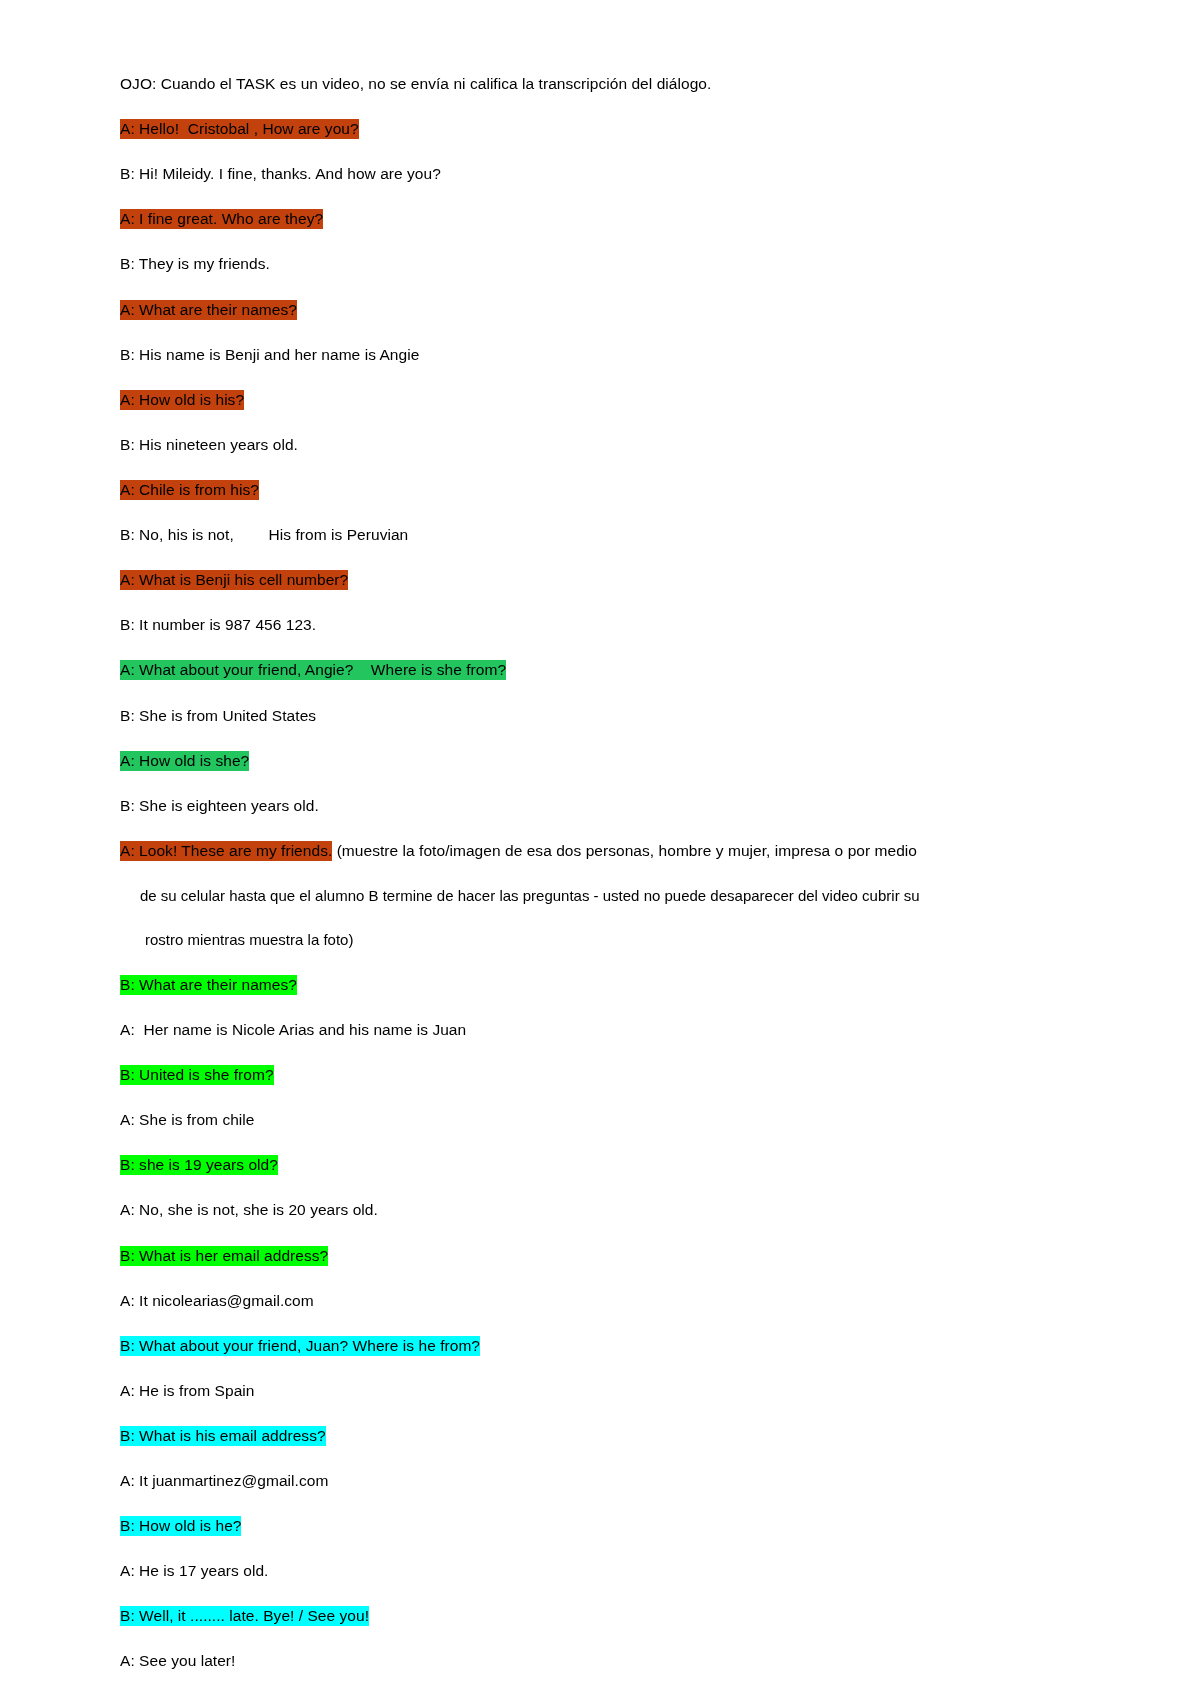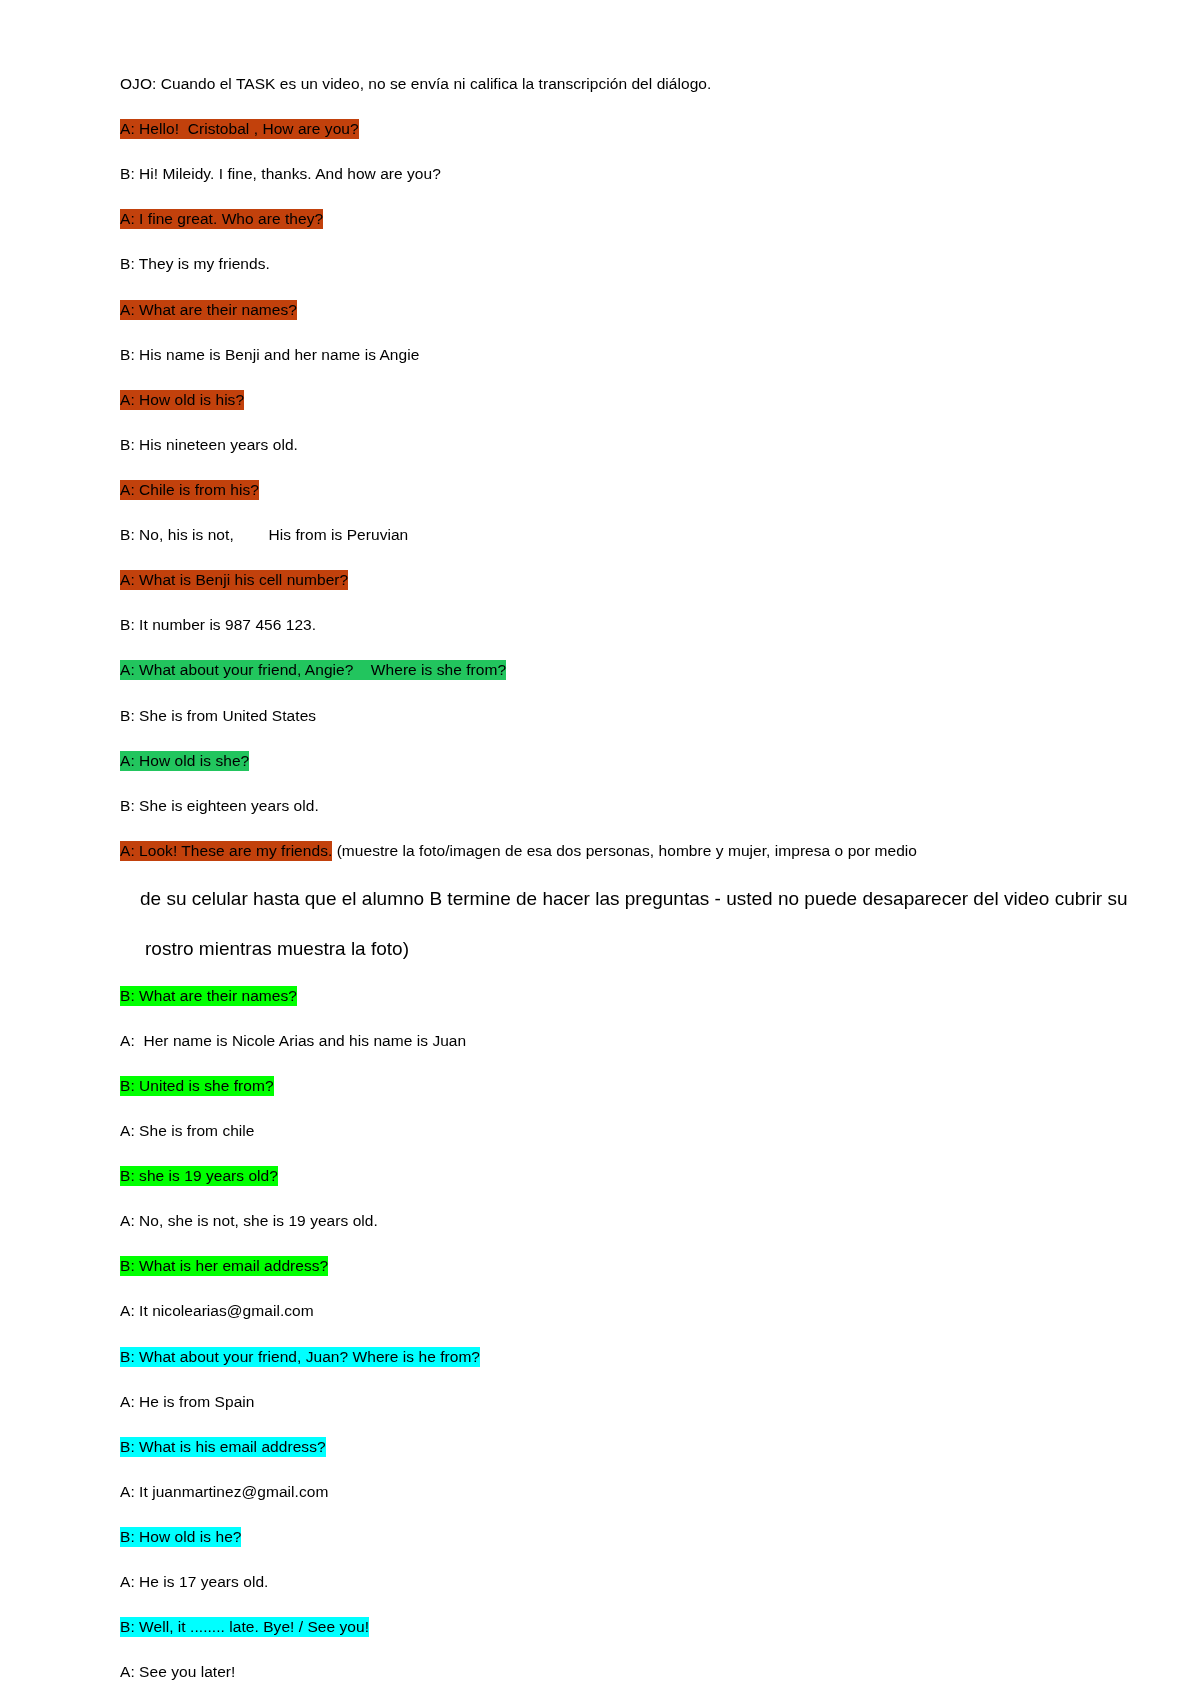--- a/index.html
+++ b/index.html
@@ -33,21 +33,21 @@
     padding: 1px 0 2px 0;
     box-decoration-break: clone;
     -webkit-box-decoration-break: clone;
   }
   .hl-yellow  { background: #c2410c; }
   .hl-gray    { background: #22c55e; }
   .hl-green   { background: #00FF00; }
   .hl-cyan    { background: #00FFFF; }
   .hl-none    { background: transparent; }
   .wrap-line {
-    font-size: 19px;
+    font-size: 15px;
     line-height: 1.35;
     margin: 0 0 24.2px 0;
     white-space: pre-wrap;
   }
   .indent-1 { padding-left: 20px; }
   .indent-2 { padding-left: 25px; }
 </style>
 </head>
 <body>
 
@@ -79,21 +79,21 @@
   <p class="wrap-line indent-1">de su celular hasta que el alumno B termine de hacer las preguntas - usted no puede desaparecer del video cubrir su</p>
 
   <p class="wrap-line indent-2">rostro mientras muestra la foto)</p>
 
   <div id="dialogue-block-2">
       <p class="doc-line"><span class="hl hl-green">B: What are their names?</span></p>
       <p class="doc-line"><span class="hl hl-none">A:  Her name is Nicole Arias and his name is Juan</span></p>
       <p class="doc-line"><span class="hl hl-green">B: United is she from?</span></p>
       <p class="doc-line"><span class="hl hl-none">A: She is from chile</span></p>
       <p class="doc-line"><span class="hl hl-green">B: she is 19 years old?</span></p>
-      <p class="doc-line"><span class="hl hl-none">A: No, she is not, she is 19 years old.</span></p>
+      <p class="doc-line"><span class="hl hl-none">A: No, she is not, she is 20 years old.</span></p>
       <p class="doc-line"><span class="hl hl-green">B: What is her email address?</span></p>
       <p class="doc-line"><span class="hl hl-none">A: It nicolearias@gmail.com</span></p>
       <p class="doc-line"><span class="hl hl-cyan">B: What about your friend, Juan? Where is he from?</span></p>
       <p class="doc-line"><span class="hl hl-none">A: He is from Spain</span></p>
       <p class="doc-line"><span class="hl hl-cyan">B: What is his email address?</span></p>
       <p class="doc-line"><span class="hl hl-none">A: It juanmartinez@gmail.com</span></p>
       <p class="doc-line"><span class="hl hl-cyan">B: How old is he?</span></p>
       <p class="doc-line"><span class="hl hl-none">A: He is 17 years old.</span></p>
       <p class="doc-line"><span class="hl hl-cyan">B: Well, it ........ late. Bye! / See you!</span></p>
       <p class="doc-line"><span class="hl hl-none">A: See you later!</span></p>

